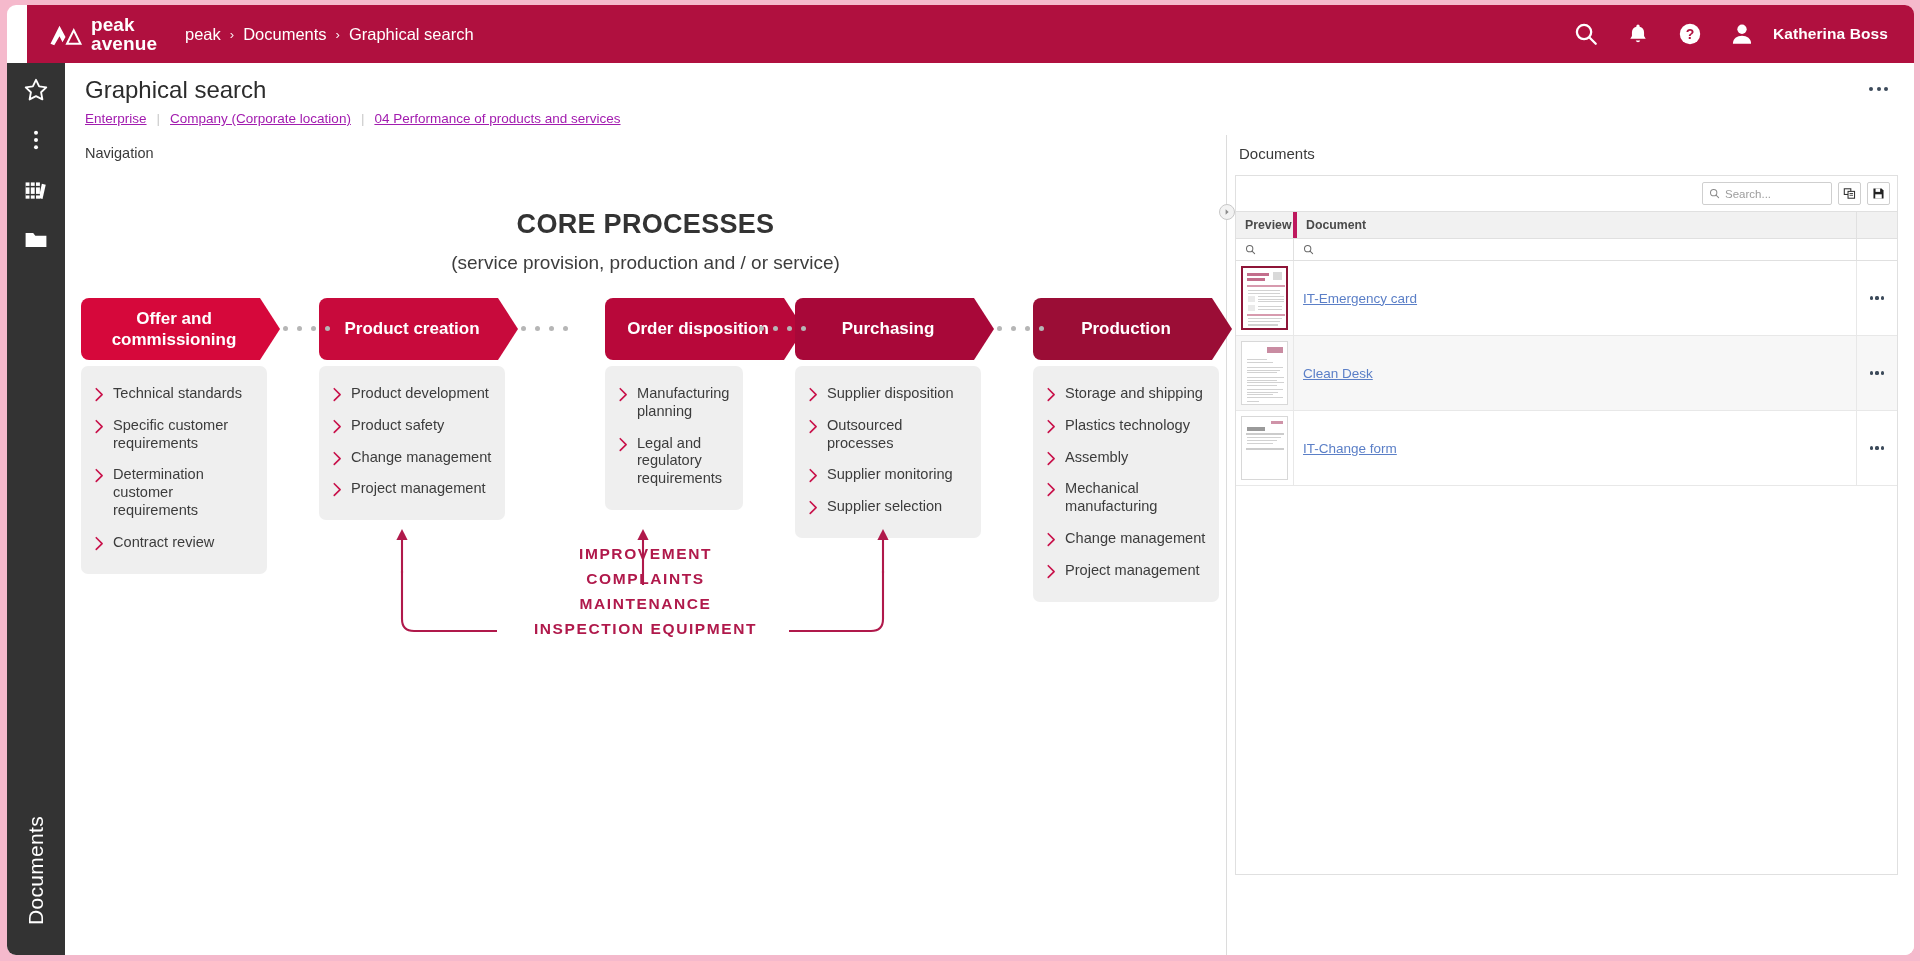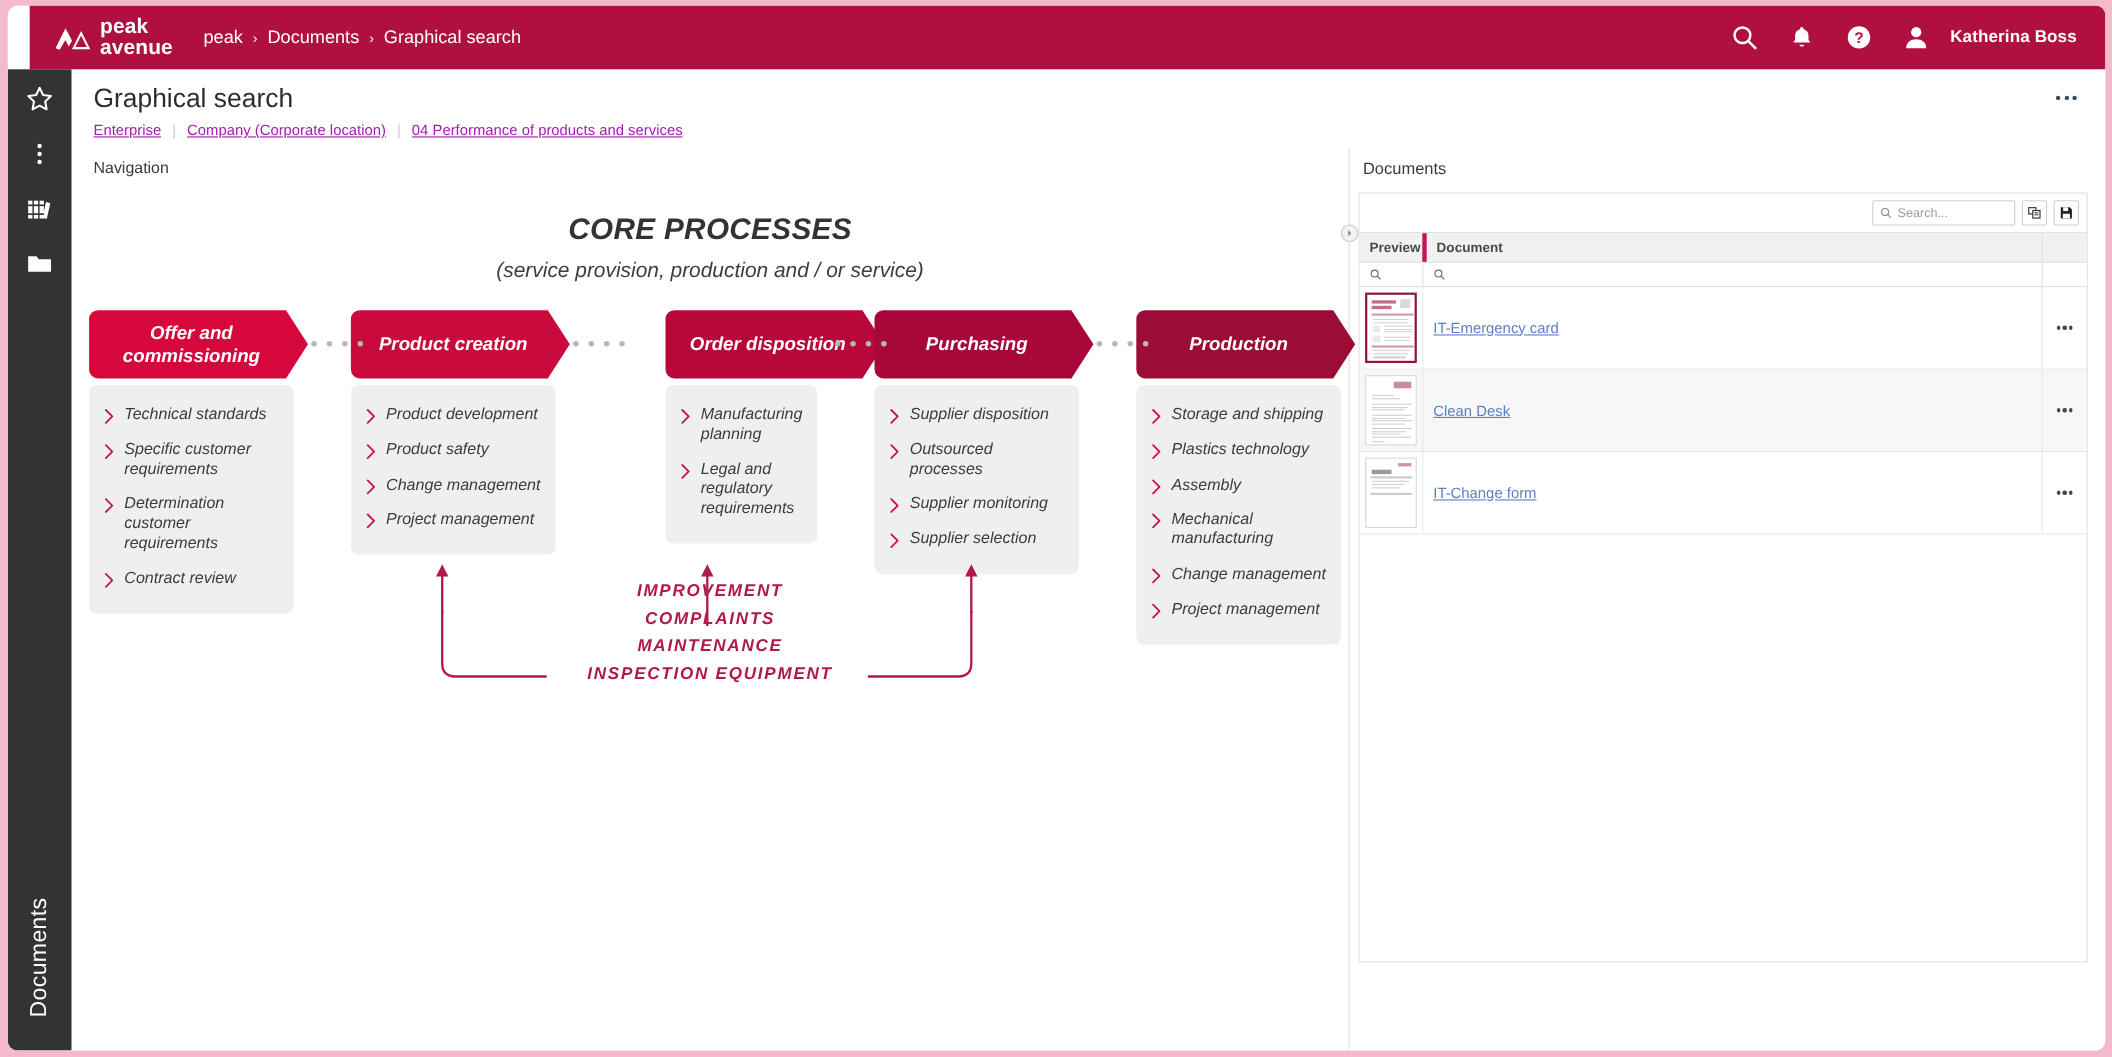--- a/index.html
+++ b/index.html
@@ -80,21 +80,21 @@
   .collapse-handle {
     position: absolute; left: 1154px; top: 141px;
     width: 16px; height: 16px; border-radius: 50%;
     background: #f2f2f2; border: 1px solid #c8c8c8;
     display: flex; align-items: center; justify-content: center;
     cursor: pointer; z-index: 6;
   }
   .collapse-handle svg { width: 8px; height: 8px; }
 
   
-  .canvas { position: absolute; left: 0; top: 84px; width: 1161px; bottom: 0; font-style: italic; }
+  .canvas { position: absolute; left: 0; top: 100px; width: 1161px; bottom: 0; }
   .diag-title { text-align: center; font-size: 27px; font-weight: 700; color: #333; letter-spacing: .3px; margin-top: 46px; }
   .diag-sub { text-align: center; font-size: 19px; color: #3d3d3d; margin-top: 12px; }
 
   .flow { position: relative; margin: 24px 0 0 12px; height: 340px; }
   .col { position: absolute; top: 0; width: 186px; }
   .chev { position: relative; height: 62px; }
   .chev svg { position: absolute; left: 0; top: 0; width: 212px; height: 62px; overflow: visible; }
   .chev .label {
     position: absolute; left: 0; top: 0; width: 186px; height: 62px;
     display: flex; align-items: center; justify-content: center; text-align: center;

